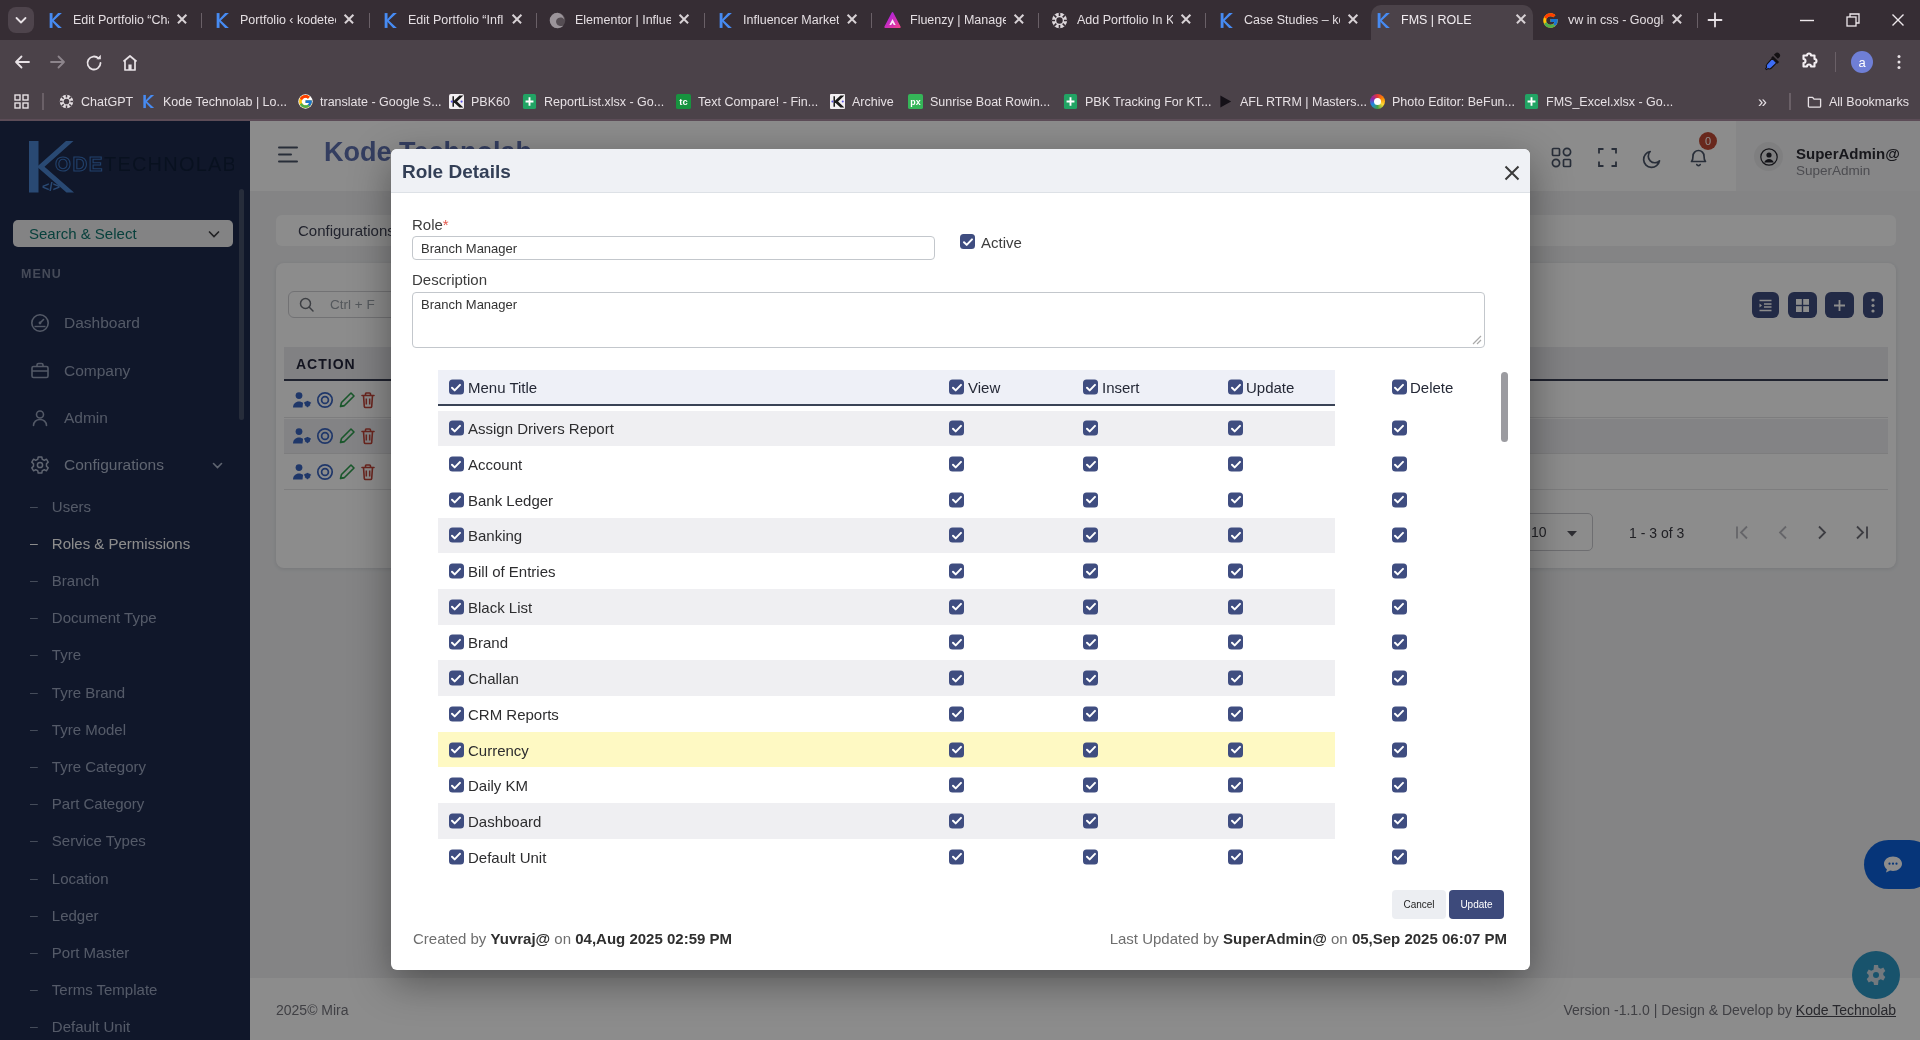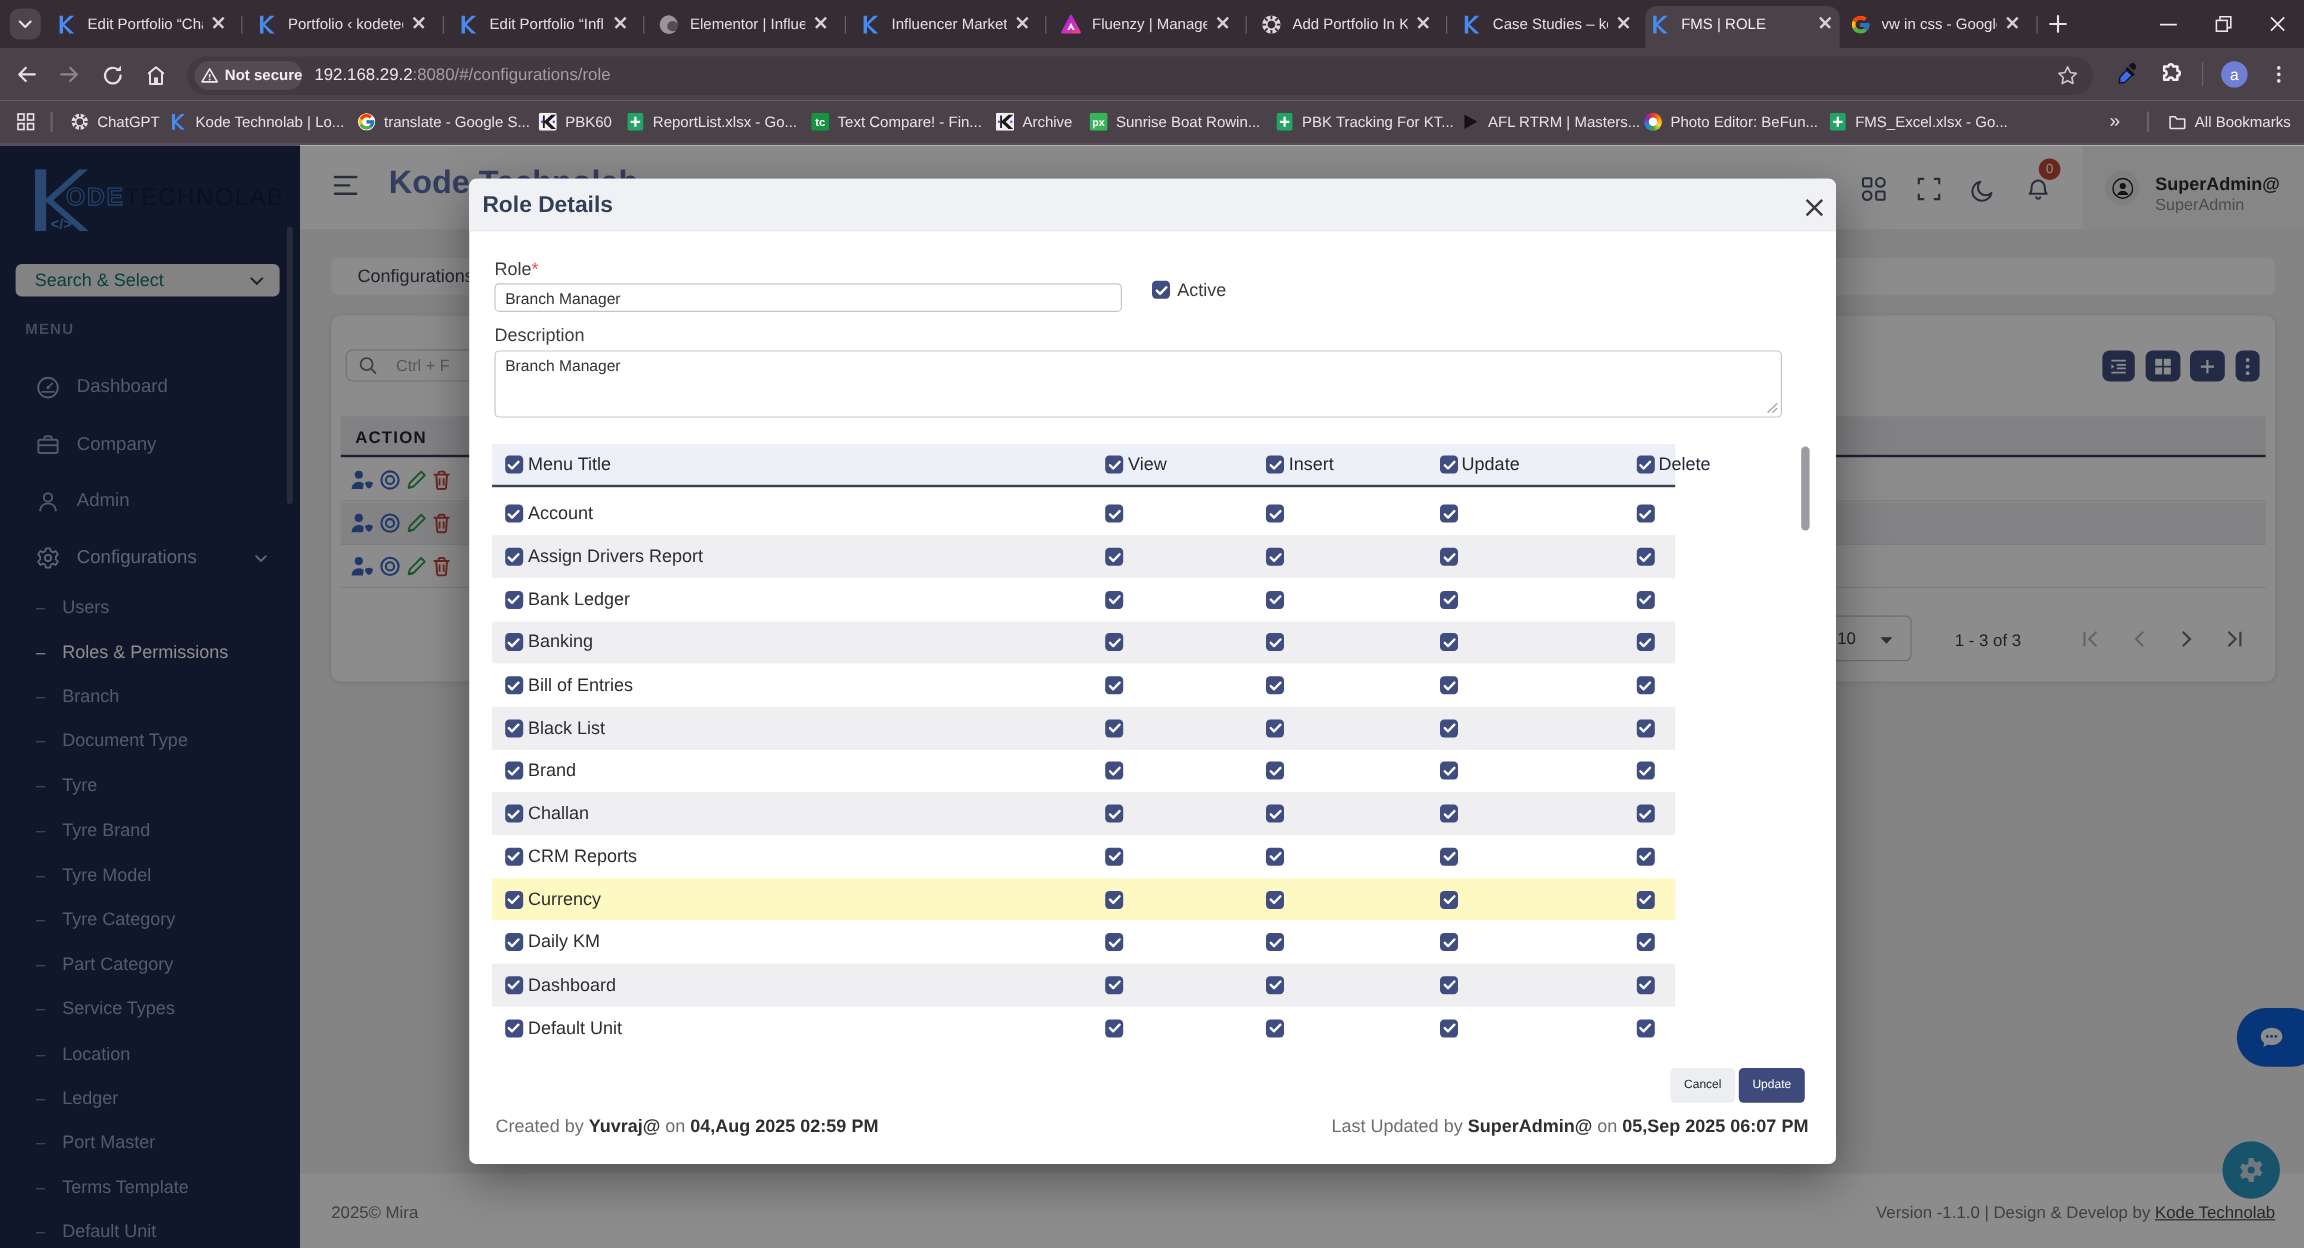--- a/index.html
+++ b/index.html
@@ -41,21 +41,21 @@
 #overlay{position:absolute;left:0;top:0;width:1920px;height:919px;background:rgba(0,0,0,0.45);z-index:50;}
 #modal{position:absolute;left:391px;top:28px;width:1139px;height:821px;background:#fff;border-radius:6px;z-index:60;box-shadow:0 12px 40px rgba(0,0,0,.4);}
 #mhead{position:absolute;left:0;top:0;width:1139px;height:44px;background:#eff1f5;border-bottom:1px solid #dde1e6;border-radius:6px 6px 0 0;}
 #mhead .t{position:absolute;left:11px;top:12px;font-size:19px;font-weight:bold;color:#333f56;}
 .cb{display:inline-block;width:15px;height:15px;border-radius:3.5px;background:#3f4d80;position:relative;flex:0 0 auto;}
 .cb svg{position:absolute;left:1.5px;top:1.5px;}
 .field-label{position:absolute;font-size:15px;color:#3c3c3c;}
 #roleinput{position:absolute;left:21px;top:87px;width:523px;height:24px;border:1px solid #c3c7cc;border-radius:4px;font-size:13px;color:#333;display:flex;align-items:center;padding-left:8px;}
 #desc{position:absolute;left:21px;top:143px;width:1073px;height:56px;border:1px solid #c3c7cc;border-radius:4px;font-size:13px;color:#333;padding:4px 8px;}
 #mtable{position:absolute;left:19px;top:221px;width:1098px;height:506px;overflow:hidden;}
-.trow{position:relative;width:986px;height:35.7px;}
+.trow{position:relative;width:897px;height:35.7px;margin-left:28px;}
 .trow .lbl{position:absolute;left:30px;top:50%;transform:translateY(-50%);font-size:15px;color:#2d2d2f;}
 .trow .c0{position:absolute;left:10.5px;top:50%;transform:translateY(-50%);}
 .trow .c1{position:absolute;left:511.3px;top:50%;transform:translateY(-50%);}
 .trow .c2{position:absolute;left:645.3px;top:50%;transform:translateY(-50%);}
 .trow .c3{position:absolute;left:790px;top:50%;transform:translateY(-50%);}
 .trow .c4{position:absolute;left:953.5px;top:50%;transform:translateY(-50%);}
 .hlbl{position:absolute;font-size:15px;font-weight:500;color:#242836;top:50%;transform:translateY(-50%);}
 .rowicons{position:absolute;left:16px;width:100px;height:22px;display:flex;align-items:center;}
 .btn{position:absolute;border-radius:4px;font-size:10px;display:flex;align-items:center;justify-content:center;}
 </style>
@@ -189,34 +189,20 @@
         <path d="M3 10h13M10.5 4.5L16 10l-5.5 5.5" stroke="#8d858c" stroke-width="1.8" fill="none" stroke-linecap="round" stroke-linejoin="round"></path>
       </svg>
     <svg class="abs" style="left:84px;top:13px;" width="20" height="20" viewBox="0 0 20 20">
         <path d="M16.5 10a6.5 6.5 0 11-1.9-4.6" stroke="#e8e2e6" stroke-width="1.8" fill="none" stroke-linecap="round"></path>
         <path d="M16.8 1.8v4.4h-4.4z" fill="#e8e2e6"></path>
       </svg>
     <svg class="abs" style="left:120px;top:13px;" width="20" height="20" viewBox="0 0 20 20">
         <path d="M3.5 8.5L10 3l6.5 5.5M5 7.5V17h10V7.5" stroke="#e8e2e6" stroke-width="1.7" fill="none" stroke-linejoin="round"></path>
         <rect x="8.4" y="11.5" width="3.2" height="5.5" fill="#e8e2e6"></rect>
       </svg>
-    <div id="omni">
-      <div id="chip">
-        <svg style="margin-left:5px;" width="16" height="16" viewBox="0 0 16 16">
-            <path d="M8 2.2L14.6 13.4H1.4z" fill="none" stroke="#efe9ed" stroke-width="1.4" stroke-linejoin="round"></path>
-            <path d="M8 6.6v3" stroke="#efe9ed" stroke-width="1.3"></path>
-            <circle cx="8" cy="11.4" r=".85" fill="#efe9ed"></circle>
-          </svg>
-        <span style="margin-left:5px;font-size:12.5px;font-weight:bold;color:#f2edf1;white-space:nowrap;">Not secure</span>
-      </div>
-      <span class="abs" style="left:106px;top:7px;font-size:14px;color:#ece7eb;">192.168.29.2<span style="color:#a59da3;">:8080/#/configurations/role</span></span>
-      <svg class="abs" style="left:1558px;top:7px;" width="18" height="18" viewBox="0 0 18 18">
-          <path d="M9 1.8l2.2 4.6 5 .7-3.6 3.5.9 5-4.5-2.4-4.5 2.4.9-5L1.8 7.1l5-.7z" fill="none" stroke="#cac3c8" stroke-width="1.4" stroke-linejoin="round"></path>
-        </svg>
-    </div>
     <svg class="abs" style="left:1764px;top:12px;" width="19" height="19" viewBox="0 0 19 19">
         <path d="M11.2 1.6a2.8 2.8 0 014 4l-1.3 1.2-4-4z" fill="#141114"></path>
         <path d="M9 3.9l6.1 6.1-1.7 1.7-6.1-6.1z" fill="#141114"></path>
         <path d="M8.2 6.4l4.4 4.4-5.2 5.2c-.9.9-2.3 1.2-3.4.6l-1.5 1-.9-.9 1-1.5c-.6-1.1-.3-2.5.6-3.4z" fill="#3d6df5" stroke="#141114" stroke-width="1.1"></path>
       </svg>
     <svg class="abs" style="left:1800px;top:12px;" width="19" height="19" viewBox="0 0 19 19">
         <path d="M7 3.5a2 2 0 114 0h3.5V7a2 2 0 110 4v3.5H11a2 2 0 10-4 0H3.5V11a2 2 0 100-4V3.5z" fill="none" stroke="#f4eff3" stroke-width="2.1" stroke-linejoin="round"></path>
       </svg>
     <div class="abs" style="left:1835px;top:12px;width:1px;height:20px;background:#6a6067;"></div>
     <div class="abs" style="left:1851px;top:11px;width:22px;height:22px;border-radius:50%;background:#6f7fd6;color:#fff;font-size:13px;display:flex;align-items:center;justify-content:center;">a</div>
@@ -578,20 +564,48 @@
             </span>
             <span class="hlbl" style="left:808px;">Update</span>
           <span class="cb c4">
               <svg width="12" height="12" viewBox="0 0 12 12">
                 <path d="M2 6.2l2.7 2.7L10 3.4" stroke="#fff" stroke-width="2" fill="none" stroke-linecap="round" stroke-linejoin="round"></path>
               </svg>
             </span>
             <span class="hlbl" style="left:972px;">Delete</span>
         </div>
         <div style="height:4.5px;background:#fff;"></div>
+        <div class="trow" style="background:#efeff2;">
+            <span class="cb c0">
+              <svg width="12" height="12" viewBox="0 0 12 12">
+                <path d="M2 6.2l2.7 2.7L10 3.4" stroke="#fff" stroke-width="2" fill="none" stroke-linecap="round" stroke-linejoin="round"></path>
+              </svg>
+            </span>
+            <span class="cb c1">
+              <svg width="12" height="12" viewBox="0 0 12 12">
+                <path d="M2 6.2l2.7 2.7L10 3.4" stroke="#fff" stroke-width="2" fill="none" stroke-linecap="round" stroke-linejoin="round"></path>
+              </svg>
+            </span>
+            <span class="cb c2">
+              <svg width="12" height="12" viewBox="0 0 12 12">
+                <path d="M2 6.2l2.7 2.7L10 3.4" stroke="#fff" stroke-width="2" fill="none" stroke-linecap="round" stroke-linejoin="round"></path>
+              </svg>
+            </span>
+            <span class="cb c3">
+              <svg width="12" height="12" viewBox="0 0 12 12">
+                <path d="M2 6.2l2.7 2.7L10 3.4" stroke="#fff" stroke-width="2" fill="none" stroke-linecap="round" stroke-linejoin="round"></path>
+              </svg>
+            </span>
+            <span class="cb c4">
+              <svg width="12" height="12" viewBox="0 0 12 12">
+                <path d="M2 6.2l2.7 2.7L10 3.4" stroke="#fff" stroke-width="2" fill="none" stroke-linecap="round" stroke-linejoin="round"></path>
+              </svg>
+            </span>
+            <span class="lbl">Assign Drivers Report</span>
+          </div>
         <div class="trow" style="background:#fff;">
             <span class="cb c0">
               <svg width="12" height="12" viewBox="0 0 12 12">
                 <path d="M2 6.2l2.7 2.7L10 3.4" stroke="#fff" stroke-width="2" fill="none" stroke-linecap="round" stroke-linejoin="round"></path>
               </svg>
             </span>
             <span class="cb c1">
               <svg width="12" height="12" viewBox="0 0 12 12">
                 <path d="M2 6.2l2.7 2.7L10 3.4" stroke="#fff" stroke-width="2" fill="none" stroke-linecap="round" stroke-linejoin="round"></path>
               </svg>
@@ -605,48 +619,20 @@
               <svg width="12" height="12" viewBox="0 0 12 12">
                 <path d="M2 6.2l2.7 2.7L10 3.4" stroke="#fff" stroke-width="2" fill="none" stroke-linecap="round" stroke-linejoin="round"></path>
               </svg>
             </span>
             <span class="cb c4">
               <svg width="12" height="12" viewBox="0 0 12 12">
                 <path d="M2 6.2l2.7 2.7L10 3.4" stroke="#fff" stroke-width="2" fill="none" stroke-linecap="round" stroke-linejoin="round"></path>
               </svg>
             </span>
             <span class="lbl">Account</span>
-          </div>
-        <div class="trow" style="background:#efeff2;">
-            <span class="cb c0">
-              <svg width="12" height="12" viewBox="0 0 12 12">
-                <path d="M2 6.2l2.7 2.7L10 3.4" stroke="#fff" stroke-width="2" fill="none" stroke-linecap="round" stroke-linejoin="round"></path>
-              </svg>
-            </span>
-            <span class="cb c1">
-              <svg width="12" height="12" viewBox="0 0 12 12">
-                <path d="M2 6.2l2.7 2.7L10 3.4" stroke="#fff" stroke-width="2" fill="none" stroke-linecap="round" stroke-linejoin="round"></path>
-              </svg>
-            </span>
-            <span class="cb c2">
-              <svg width="12" height="12" viewBox="0 0 12 12">
-                <path d="M2 6.2l2.7 2.7L10 3.4" stroke="#fff" stroke-width="2" fill="none" stroke-linecap="round" stroke-linejoin="round"></path>
-              </svg>
-            </span>
-            <span class="cb c3">
-              <svg width="12" height="12" viewBox="0 0 12 12">
-                <path d="M2 6.2l2.7 2.7L10 3.4" stroke="#fff" stroke-width="2" fill="none" stroke-linecap="round" stroke-linejoin="round"></path>
-              </svg>
-            </span>
-            <span class="cb c4">
-              <svg width="12" height="12" viewBox="0 0 12 12">
-                <path d="M2 6.2l2.7 2.7L10 3.4" stroke="#fff" stroke-width="2" fill="none" stroke-linecap="round" stroke-linejoin="round"></path>
-              </svg>
-            </span>
-            <span class="lbl">Assign Drivers Report</span>
           </div>
         <div class="trow" style="background:#fff;text-align:right;">
             <span class="cb c0">
               <svg width="12" height="12" viewBox="0 0 12 12">
                 <path d="M2 6.2l2.7 2.7L10 3.4" stroke="#fff" stroke-width="2" fill="none" stroke-linecap="round" stroke-linejoin="round"></path>
               </svg>
             </span>
             <span class="cb c1">
               <svg width="12" height="12" viewBox="0 0 12 12">
                 <path d="M2 6.2l2.7 2.7L10 3.4" stroke="#fff" stroke-width="2" fill="none" stroke-linecap="round" stroke-linejoin="round"></path>

